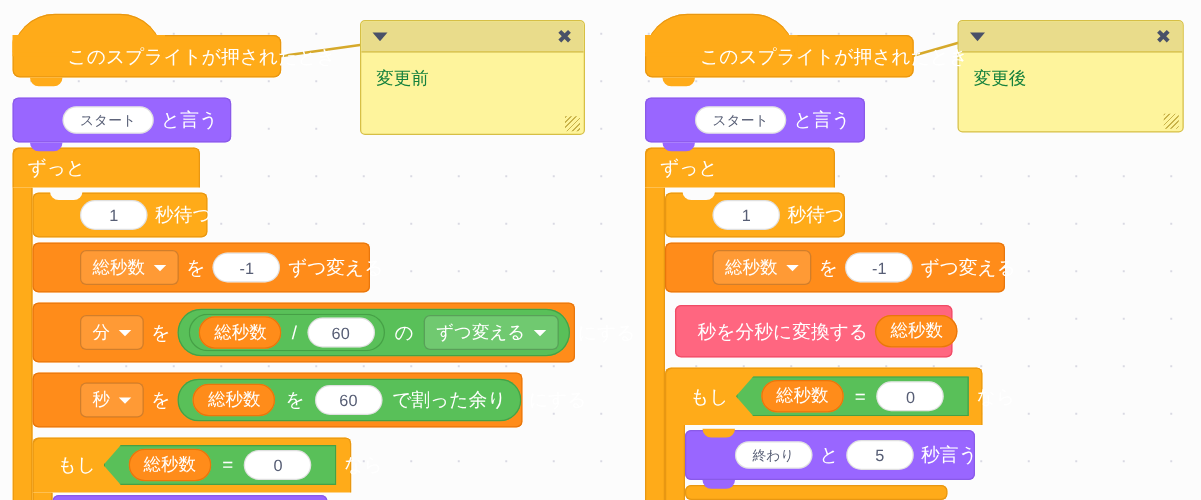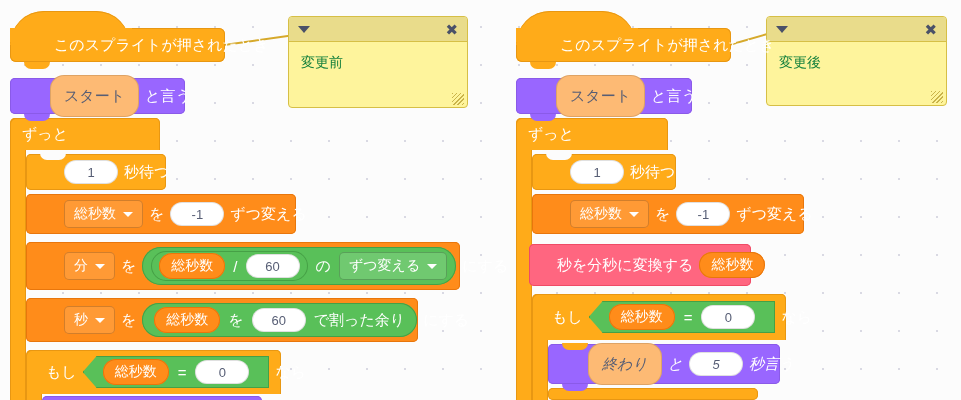--- a/index.html
+++ b/index.html
@@ -42,23 +42,23 @@
   .c-top{position:absolute;box-sizing:border-box;background:#FFAB19;border-radius:5px 5px 0 0;
          box-shadow:inset 1px 1px 0 0 #e89712, inset -1px 0 0 0 #e89712;
          display:flex;align-items:center;color:#fff;font-size:15px;white-space:nowrap;}
   .c-arm{position:absolute;width:16px;background:#FFAB19;
          box-shadow:inset 1px 0 0 0 #e89712,inset -1px 0 0 0 #e89712;}
 
   
   .num{background:#fff;color:#575e75;border-radius:14px;height:24px;min-width:34px;
        display:inline-flex;align-items:center;justify-content:center;padding:0 10px;
        font-size:13px;box-shadow:inset 0 0 0 1px rgba(0,0,0,.12);}
-  .txt{background:#fdba74;color:#575e75;border-radius:14px;height:42px;
+  .txt{background:#ffffff;color:#575e75;border-radius:14px;height:22px;
        display:inline-flex;align-items:center;justify-content:center;padding:0 14px;
-       font-size:15px;box-shadow:inset 0 0 0 1px rgba(0,0,0,.12);}
+       font-size:11px;box-shadow:inset 0 0 0 1px rgba(0,0,0,.12);}
   
   .varpill{background:#FF8C1A;color:#fff;border-radius:14px;height:26px;
        display:inline-flex;align-items:center;justify-content:center;padding:0 12px;
        font-size:14px;box-shadow:inset 0 0 0 1px #e8760c;}
   
   .ddl{background:rgba(255,255,255,.12);border:1px solid rgba(0,0,0,.18);border-radius:5px;
        height:26px;display:inline-flex;align-items:center;gap:7px;padding:0 9px;
        color:#fff;font-size:14px;}
   .ddl .car{width:0;height:0;border-left:5px solid transparent;border-right:5px solid transparent;
        border-top:5px solid #fff;}
@@ -222,37 +222,37 @@
   <div class="blk vars" style="left:532px;top:194px;width:272px;height:40px;padding-left:38px;">
     <span class="ddl">
       <span>総秒数</span>
       <span class="car"></span>
     </span>
     <span class="word">を</span>
     <span class="num">-1</span>
     <span class="word">ずつ変える</span>
   </div>
 
-  <div class="blk custom" style="left:529px;top:244px;width:222px;height:42px;padding-left:22px;">
+  <div class="blk custom" style="left:540px;top:244px;width:222px;height:42px;padding-left:12px;">
     <span class="word">秒を分秒に変換する</span>
     <span class="varpill">総秒数</span>
   </div>
 
   <div class="c-top" style="left:532px;top:294px;width:254px;height:46px;padding-left:14px;">
     <span class="word">もし</span>
     <span class="bool">
       <span class="varpill">総秒数</span>
       <span>=</span>
       <span class="num">0</span>
     </span>
     <span class="word">なら</span>
   </div>
   <div class="c-arm" style="left:532px;top:340px;height:60px;"></div>
 
-  <div class="blk looks" style="left:548px;top:344px;width:232px;height:40px;padding-left:40px;font-style:italic;">
+  <div class="blk looks" style="left:548px;top:344px;width:232px;height:40px;padding-left:40px;">
     <div class="notch-top" style="background:#FFAB19;"></div>
     <span class="txt">終わり</span>
     <span class="word">と</span>
     <span class="num">5</span>
     <span class="word">秒言う</span>
     <div class="notch-bot" style="background:#9966FF;"></div>
   </div>
 
   <div class="blk ctrl" style="left:548px;top:388px;width:210px;height:12px;"></div>
 

